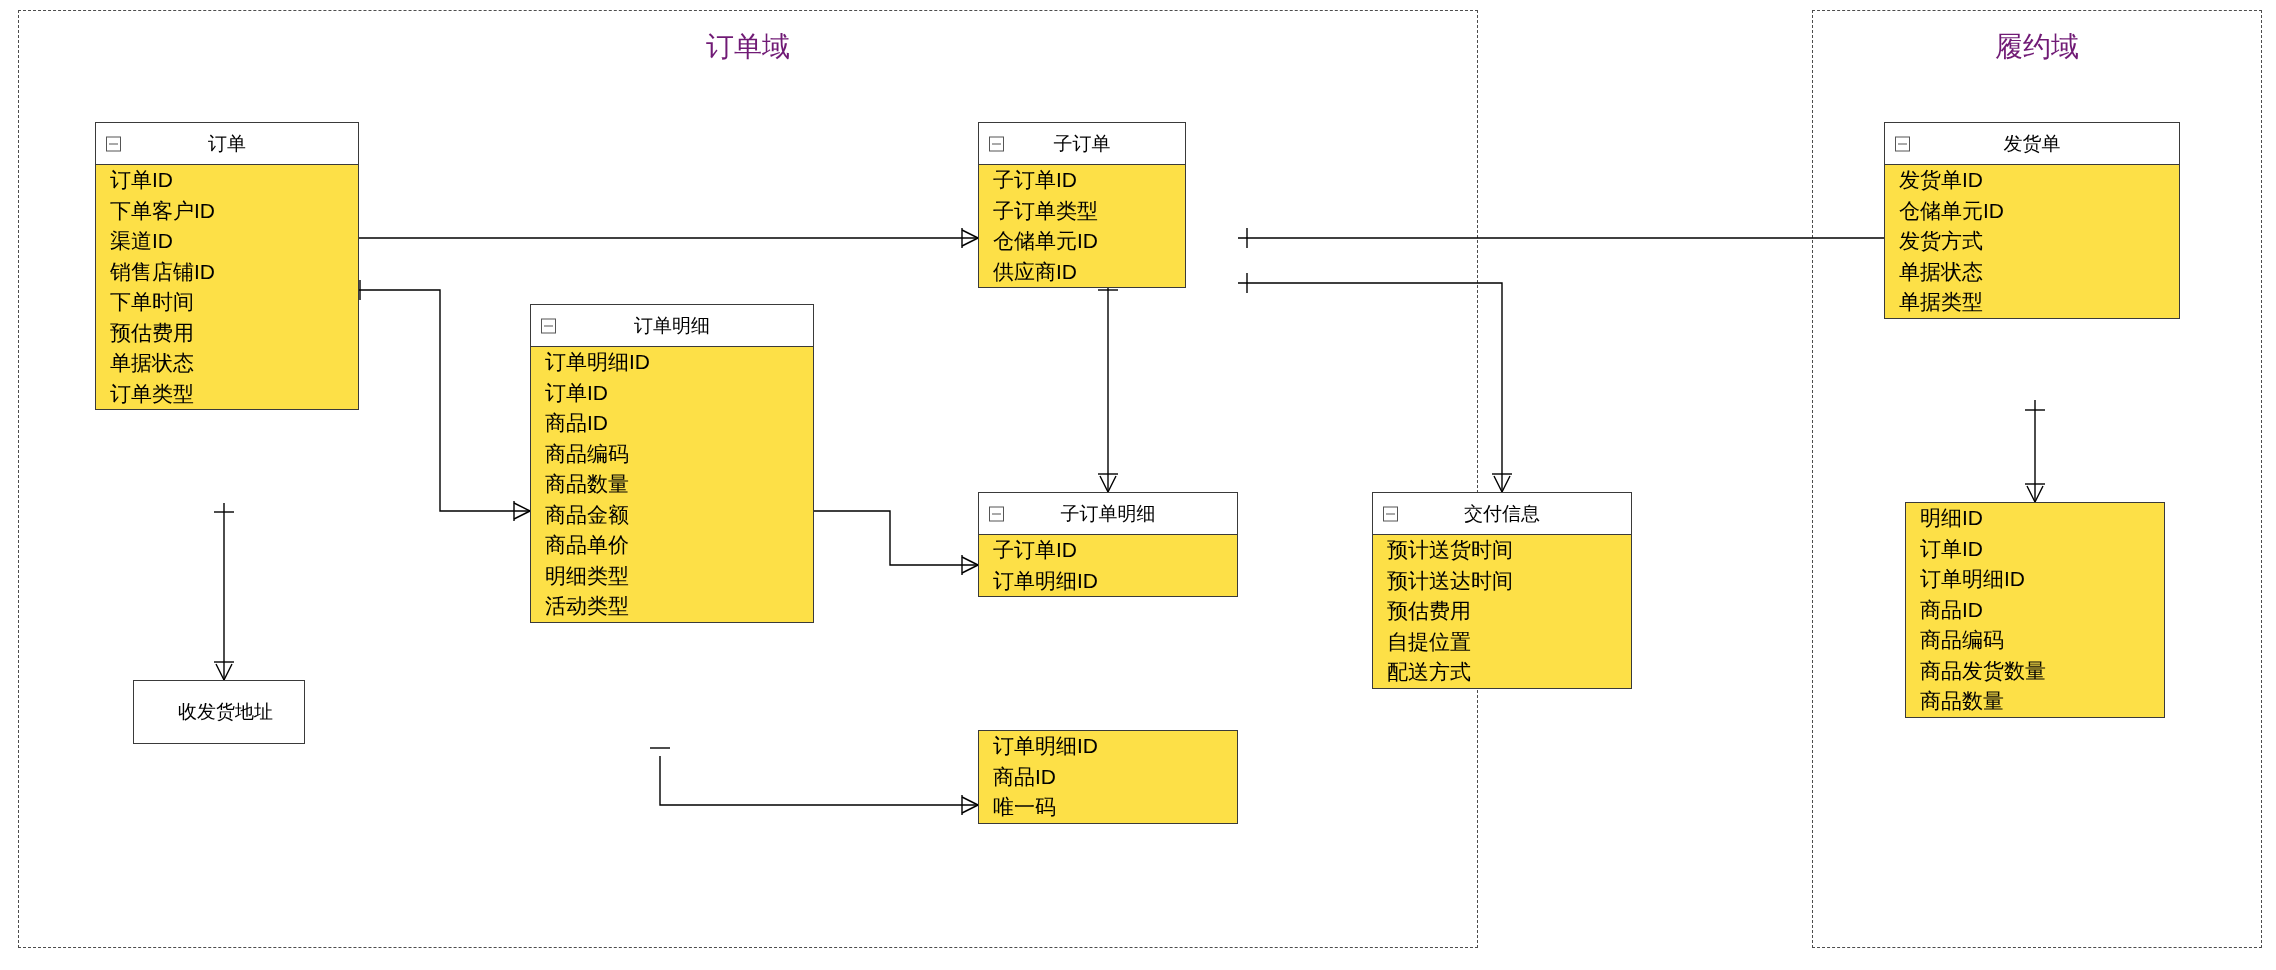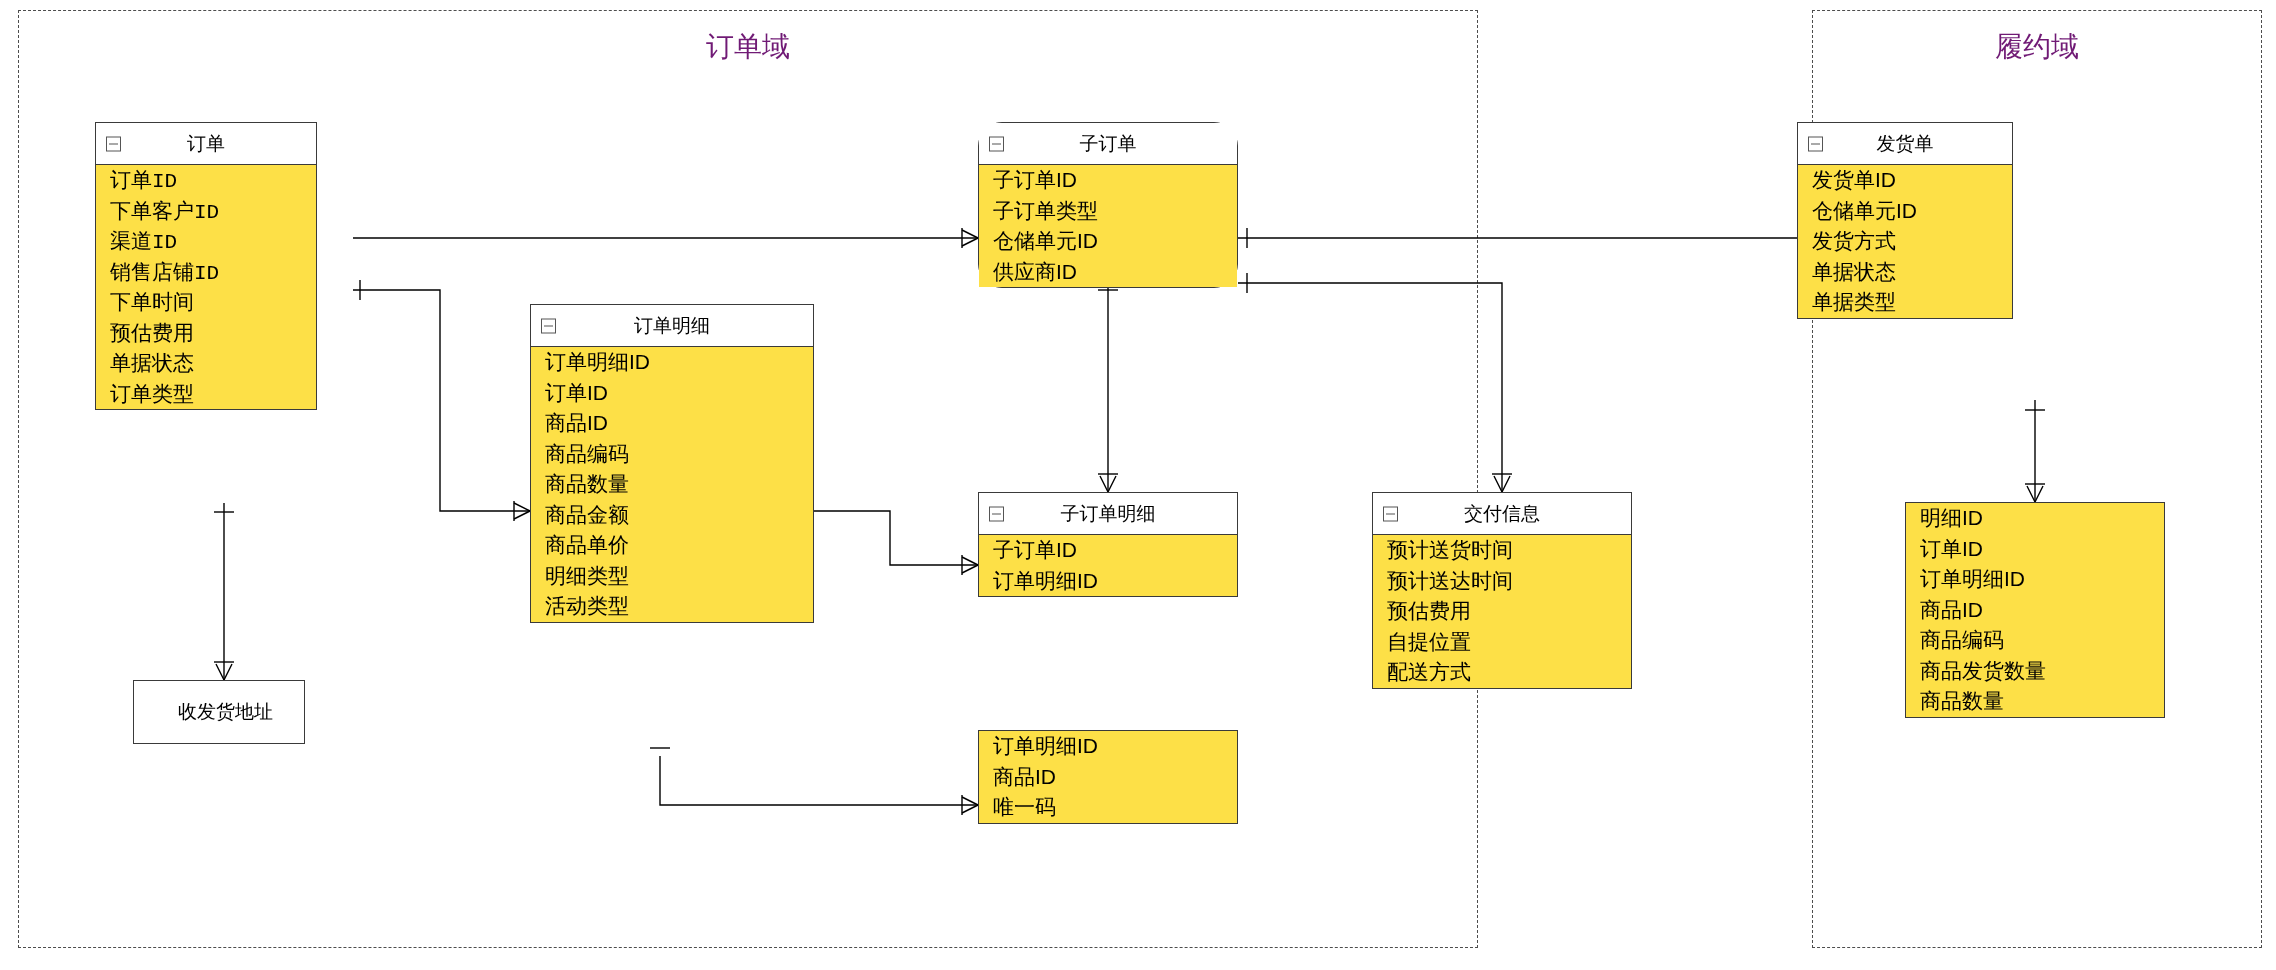--- a/index.html
+++ b/index.html
@@ -146,21 +146,21 @@
     <line x1="1247" y1="228" x2="1247" y2="248"></line>
     <line x1="1889" y1="228" x2="1889" y2="248"></line>
     <path d="M1905,238 L1889,230 M1905,238 L1889,246"></path>
 
     <path d="M2035,400 L2035,502"></path>
     <line x1="2025" y1="410" x2="2045" y2="410"></line>
     <line x1="2025" y1="484" x2="2045" y2="484"></line>
     <path d="M2035,502 L2027,486 M2035,502 L2043,486"></path>
   </svg>
 
-  <div class="entity" style="left:95px; top:122px; width:222px;font-family:Liberation Mono, monospace;">
+  <div class="entity" style="left:95px; top:122px; width:264px;">
     <div class="entity-header">
       <span class="collapse-icon"></span>
       <span>订单</span>
     </div>
     <div class="entity-field">订单ID</div>
     <div class="entity-field">下单客户ID</div>
     <div class="entity-field">渠道ID</div>
     <div class="entity-field">销售店铺ID</div>
     <div class="entity-field">下单时间</div>
     <div class="entity-field">预估费用</div>
@@ -177,21 +177,21 @@
     <div class="entity-field">订单ID</div>
     <div class="entity-field">商品ID</div>
     <div class="entity-field">商品编码</div>
     <div class="entity-field">商品数量</div>
     <div class="entity-field">商品金额</div>
     <div class="entity-field">商品单价</div>
     <div class="entity-field">明细类型</div>
     <div class="entity-field">活动类型</div>
   </div>
 
-  <div class="entity" style="left:978px; top:122px; width:260px;border-radius:24px;">
+  <div class="entity" style="left:978px; top:122px; width:208px;">
     <div class="entity-header">
       <span class="collapse-icon"></span>
       <span>子订单</span>
     </div>
     <div class="entity-field">子订单ID</div>
     <div class="entity-field">子订单类型</div>
     <div class="entity-field">仓储单元ID</div>
     <div class="entity-field">供应商ID</div>
   </div>
 
@@ -215,21 +215,21 @@
     <div class="entity-field">自提位置</div>
     <div class="entity-field">配送方式</div>
   </div>
 
   <div class="entity" style="left:978px; top:730px; width:260px;">
     <div class="entity-field">订单明细ID</div>
     <div class="entity-field">商品ID</div>
     <div class="entity-field">唯一码</div>
   </div>
 
-  <div class="entity" style="left:1797px; top:122px; width:216px;">
+  <div class="entity" style="left:1884px; top:122px; width:296px;">
     <div class="entity-header">
       <span class="collapse-icon"></span>
       <span>发货单</span>
     </div>
     <div class="entity-field">发货单ID</div>
     <div class="entity-field">仓储单元ID</div>
     <div class="entity-field">发货方式</div>
     <div class="entity-field">单据状态</div>
     <div class="entity-field">单据类型</div>
   </div>

